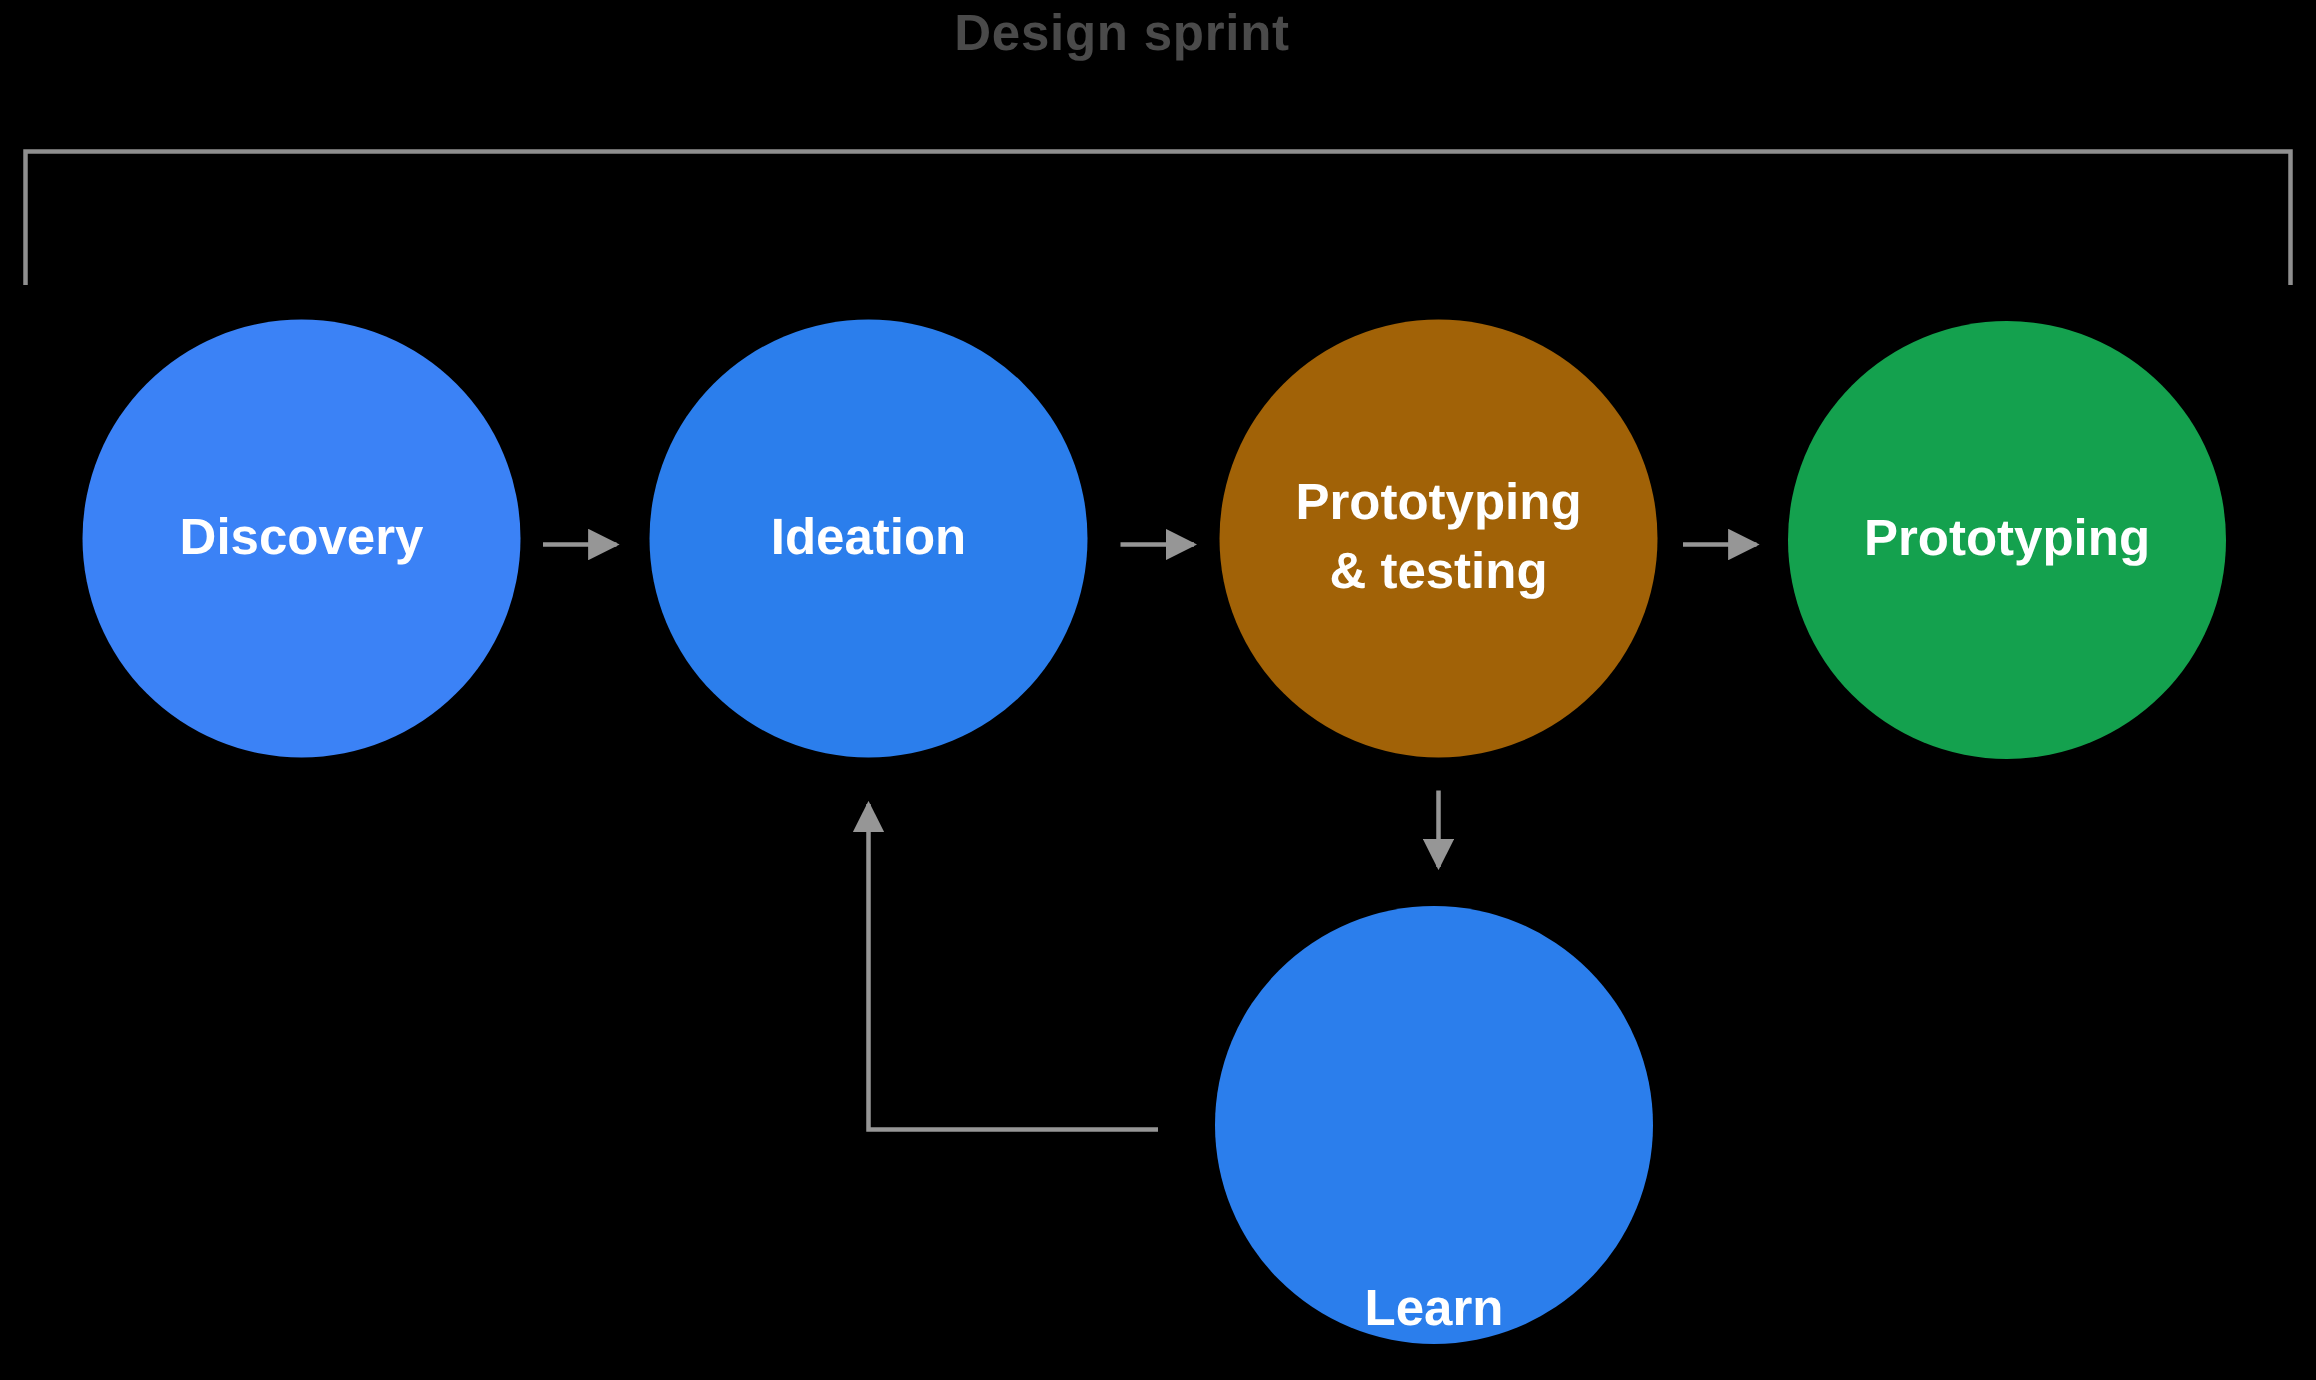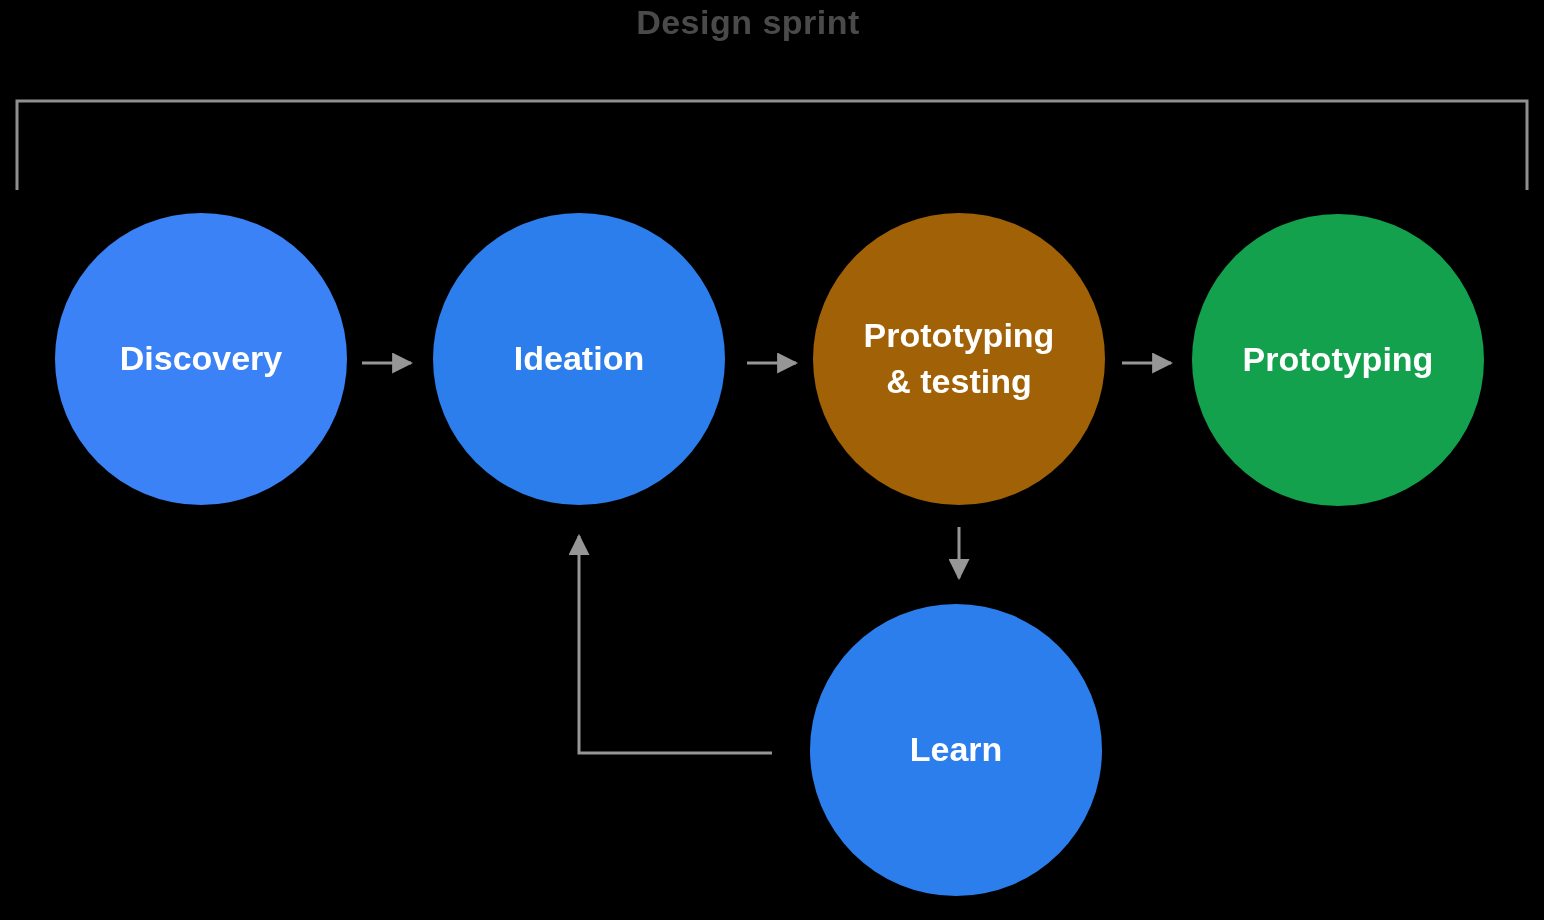--- a/index.html
+++ b/index.html
@@ -42,21 +42,21 @@
     color: #ffffff;
     font-size: 34px;
     font-weight: bold;
     line-height: 1.35;
     white-space: pre-line;
   }
   #node-discovery   { left: 55px;   top: 213px; }
   #node-ideation    { left: 433px;  top: 213px; }
   #node-prototyping { left: 813px;  top: 213px; }
   #node-development { left: 1192px; top: 214px; }
-  #node-learn       { left: 810px;  top: 604px; }
+  #node-learn       { left: 810px;  top: 604px; align-items: flex-end; }
 </style>
 </head>
 <body>
 
 <div class="stage">
 
   <div class="diagram-title">Design sprint</div>
 
   <svg class="connector-layer" width="1544" height="920" viewBox="0 0 1544 920" xmlns="http://www.w3.org/2000/svg">
     <defs>

